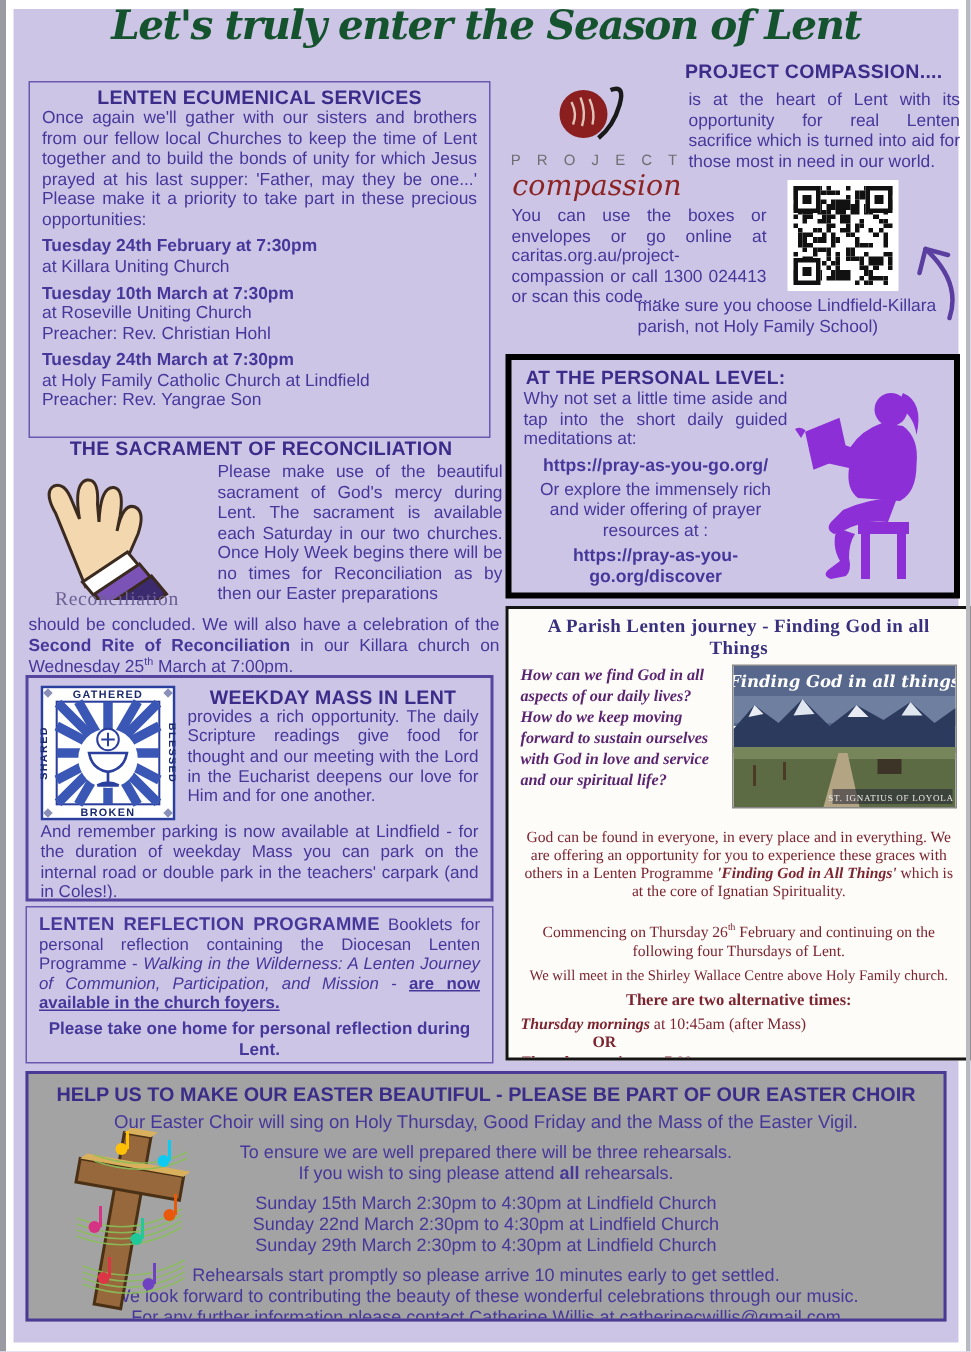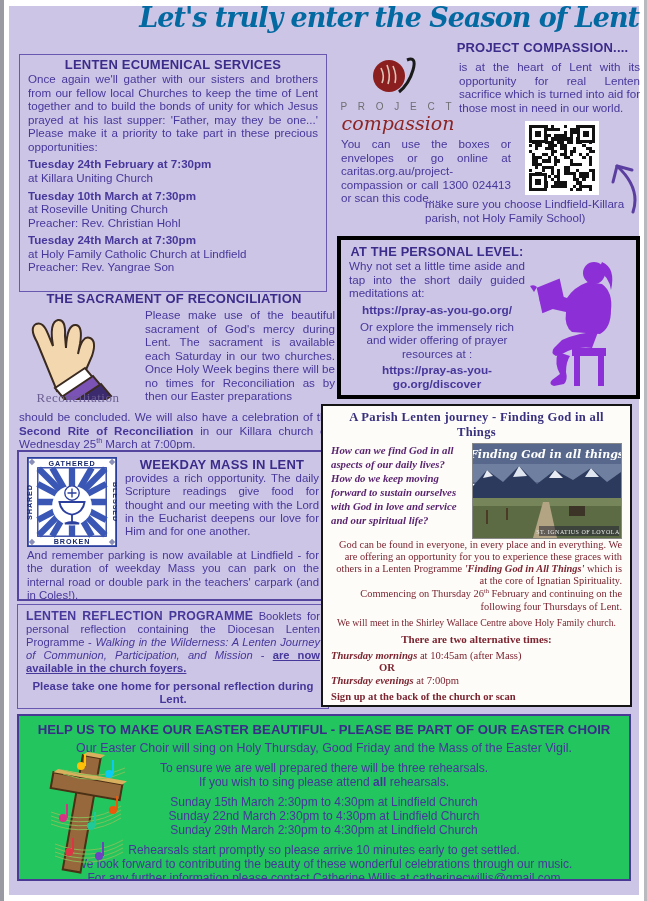--- a/index.html
+++ b/index.html
@@ -20,24 +20,24 @@
   }
   .page {
     position:absolute; left:9px; top:6px; width:630px; height:889px;
     background:#cdc5e6;
   }
   .abs { position:absolute; }
 
   
   .main-title {
     position:absolute; top:-4px; left:0; width:100%;
-    text-align:right;
+    text-align:center;
     font-family:"DejaVu Serif", serif;
     font-style:italic; font-weight:bold;
-    font-size:27px; color:#0369a1; letter-spacing:-1px;
+    font-size:27px; color:#14532d; letter-spacing:-1px;
   }
 
   
   .ptx { color:#46379a; font-size:11.6px; line-height:1.17; text-align:justify; }
   .hd  { color:#3b2c8a; font-weight:bold; font-size:13px; text-align:center; letter-spacing:.2px; }
   .bold { font-weight:bold; }
   sup { font-size:.62em; vertical-align:super; }
 
   
   .box-ecu {
@@ -79,41 +79,41 @@
   .box-personal {
     left:328px; top:230px; width:303px; height:163px;
     border:4px solid #000000; padding:4px 8px; overflow:hidden;
   }
   .pl-left { width:176px; }
   .pl-center { text-align:center; }
   .pl-link { font-weight:bold; text-align:center; font-size:11.8px; color:#46379a; margin:3px 0; display:block; text-decoration:none; }
   .silhouette { position:absolute; right:4px; top:16px; width:122px; height:134px; }
 
   .box-parish {
-    left:312px; top:398px; width:311px; height:303px;
+    left:328px; top:398px; width:311px; height:303px;
     border:2.5px solid #151515; background:#fdfcf8; padding:3px 8px; overflow:hidden;
     font-family:"Liberation Serif", serif; color:#7c2430; font-size:10.4px; line-height:1.16;
   }
   .pj-title { text-align:center; font-weight:bold; font-size:12.6px; color:#38307e; letter-spacing:.3px; margin:1px 0 4px; }
   .pj-row { display:flex; gap:6px; }
   .pj-questions { flex:1; font-weight:bold; font-style:italic; font-size:10.8px; color:#5a2470; line-height:1.3; }
   .pj-photo { width:150px; height:96px; border:1px solid #888; flex:none; }
-  .pj-p { text-align:right; margin-top:0; }
+  .pj-p { text-align:center; margin-top:14px; }
   .pj-meet { text-align:center; margin-top:4px; font-size:9.8px; }
   .pj-times-h { text-align:center; font-weight:bold; font-size:11px; margin-top:5px; }
   .pj-bottom { position:relative; margin-top:4px; padding-right:92px; }
   .pj-line { font-size:10.6px; }
   .pj-ital { font-weight:bold; font-style:italic; }
   .pj-or { font-weight:bold; margin-left:48px; }
   .pj-signup { font-weight:bold; margin-top:4px; }
 
   
   .box-choir {
     left:8px; top:708px; width:614px; height:167px;
-    background:#22c55e; border:2px solid #4a3a95; padding:5px 12px 3px; overflow:hidden;
+    background:#a3a3a3; border:2px solid #4a3a95; padding:5px 12px 3px; overflow:hidden;
   }
   .choir-line { text-align:center; color:#46379a; font-size:12px; line-height:1.2; margin-top:3px; }
   .choir-heading { font-weight:bold; font-size:13.2px; color:#3b2c8a; margin-top:1px; }
   .choir-cross { position:absolute; left:14px; top:36px; width:100px; height:126px; }
   .mail-link { color:#46379a; }
 
   
   .qr { position:relative; background:#fff; padding:4px; display:inline-block; }
   .qr-grid { display:grid; grid-template-columns:repeat(21,1fr); grid-template-rows:repeat(21,1fr); }
   .qr-grid i { display:block; }

